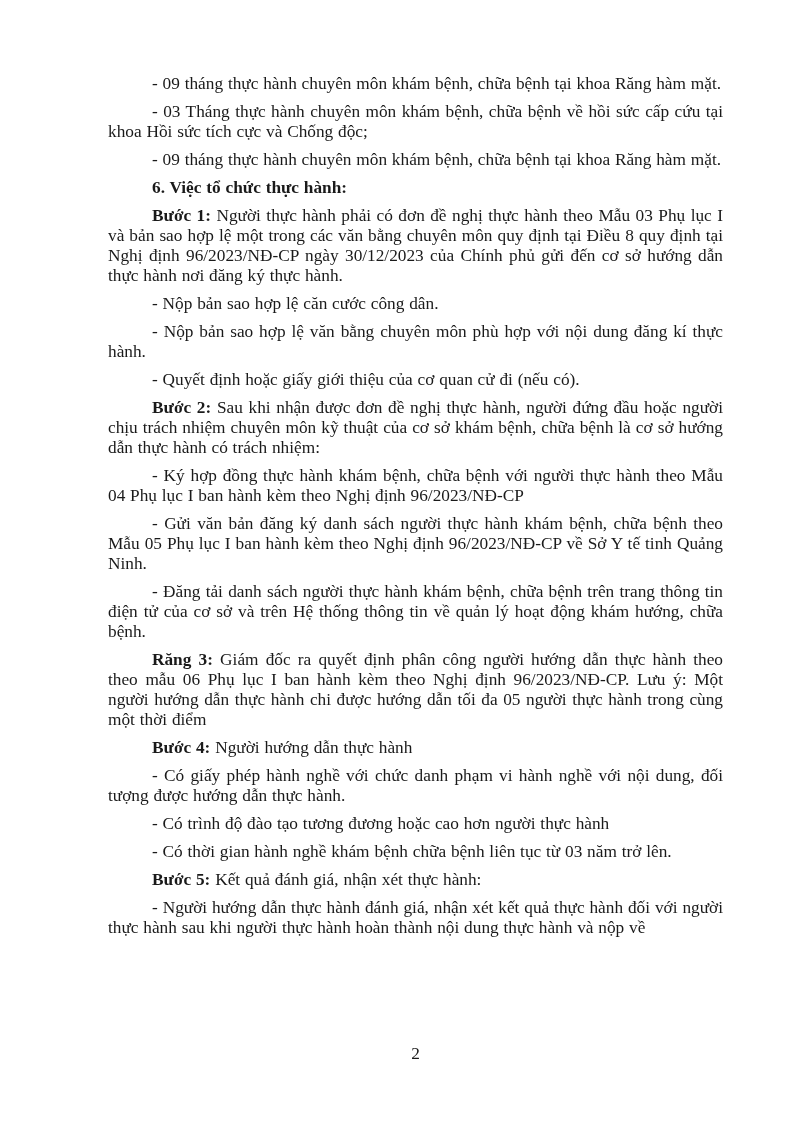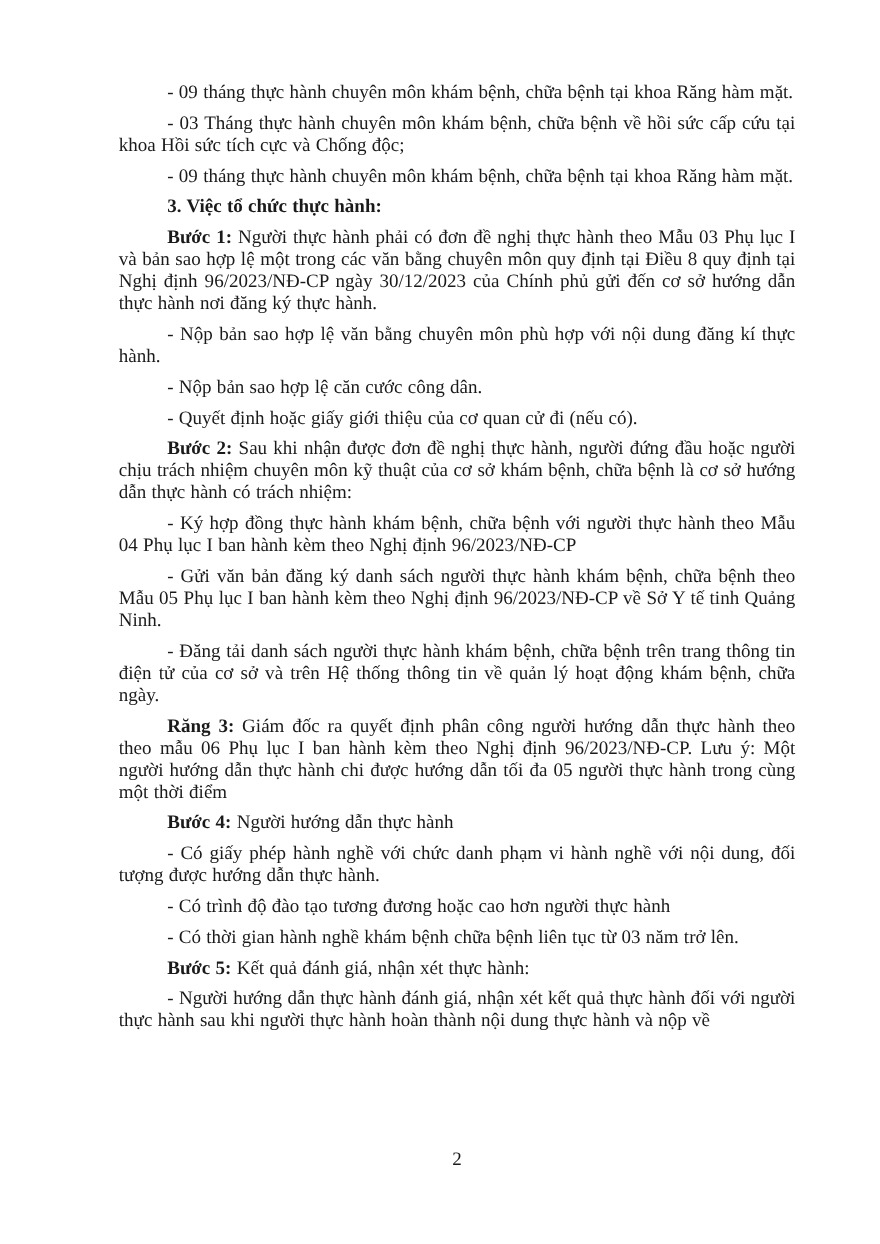--- a/index.html
+++ b/index.html
@@ -48,29 +48,29 @@
   }
 </style>
 </head>
 <body>
 
 <div class="page">
   <div class="content" id="doc-content">
       <p class="para"><span>- 09 tháng thực hành chuyên môn khám bệnh, chữa bệnh tại khoa Răng hàm mặt.</span></p>
       <p class="para"><span>- 03 Tháng thực hành chuyên môn khám bệnh, chữa bệnh về hồi sức cấp cứu tại khoa Hồi sức tích cực và Chống độc;</span></p>
       <p class="para"><span>- 09 tháng thực hành chuyên môn khám bệnh, chữa bệnh tại khoa Răng hàm mặt.</span></p>
-      <p class="para"><span class="bold">3. Việc tổ chức thực hành:</span></p>
+      <p class="para"><span class="bold">6. Việc tổ chức thực hành:</span></p>
       <p class="para"><span class="bold">Bước 1:</span><span> Người thực hành phải có đơn đề nghị thực hành theo Mẫu 03 Phụ lục I và bản sao hợp lệ một trong các văn bằng chuyên môn quy định tại Điều 8 quy định tại Nghị định 96/2023/NĐ-CP ngày 30/12/2023 của Chính phủ gửi đến cơ sở hướng dẫn thực hành nơi đăng ký thực hành.</span></p>
+      <p class="para"><span>- Nộp bản sao hợp lệ căn cước công dân.</span></p>
       <p class="para"><span>- Nộp bản sao hợp lệ văn bằng chuyên môn phù hợp với nội dung đăng kí thực hành.</span></p>
-      <p class="para"><span>- Nộp bản sao hợp lệ căn cước công dân.</span></p>
       <p class="para"><span>- Quyết định hoặc giấy giới thiệu của cơ quan cử đi (nếu có).</span></p>
       <p class="para"><span class="bold">Bước 2:</span><span> Sau khi nhận được đơn đề nghị thực hành, người đứng đầu hoặc người chịu trách nhiệm chuyên môn kỹ thuật của cơ sở khám bệnh, chữa bệnh là cơ sở hướng dẫn thực hành có trách nhiệm:</span></p>
       <p class="para"><span>- Ký hợp đồng thực hành khám bệnh, chữa bệnh với người thực hành theo Mẫu 04 Phụ lục I ban hành kèm theo Nghị định 96/2023/NĐ-CP</span></p>
       <p class="para"><span>- Gửi văn bản đăng ký danh sách người thực hành khám bệnh, chữa bệnh theo Mẫu 05 Phụ lục I ban hành kèm theo Nghị định 96/2023/NĐ-CP về Sở Y tế tinh Quảng Ninh.</span></p>
-      <p class="para"><span>- Đăng tải danh sách người thực hành khám bệnh, chữa bệnh trên trang thông tin điện tử của cơ sở và trên Hệ thống thông tin về quản lý hoạt động khám bệnh, chữa ngày.</span></p>
+      <p class="para"><span>- Đăng tải danh sách người thực hành khám bệnh, chữa bệnh trên trang thông tin điện tử của cơ sở và trên Hệ thống thông tin về quản lý hoạt động khám hướng, chữa bệnh.</span></p>
       <p class="para"><span class="bold">Răng 3:</span><span> Giám đốc ra quyết định phân công người hướng dẫn thực hành theo theo mẫu 06 Phụ lục I ban hành kèm theo Nghị định 96/2023/NĐ-CP. Lưu ý: Một người hướng dẫn thực hành chi được hướng dẫn tối đa 05 người thực hành trong cùng một thời điểm</span></p>
       <p class="para"><span class="bold">Bước 4:</span><span> Người hướng dẫn thực hành</span></p>
       <p class="para"><span>- Có giấy phép hành nghề với chức danh phạm vi hành nghề với nội dung, đối tượng được hướng dẫn thực hành.</span></p>
       <p class="para"><span>- Có trình độ đào tạo tương đương hoặc cao hơn người thực hành</span></p>
       <p class="para"><span>- Có thời gian hành nghề khám bệnh chữa bệnh liên tục từ 03 năm trở lên.</span></p>
       <p class="para"><span class="bold">Bước 5:</span><span> Kết quả đánh giá, nhận xét thực hành:</span></p>
       <p class="para"><span>- Người hướng dẫn thực hành đánh giá, nhận xét kết quả thực hành đối với người thực hành sau khi người thực hành hoàn thành nội dung thực hành và nộp về</span></p>
     </div>
   <div class="footer">
     <span>2</span>

